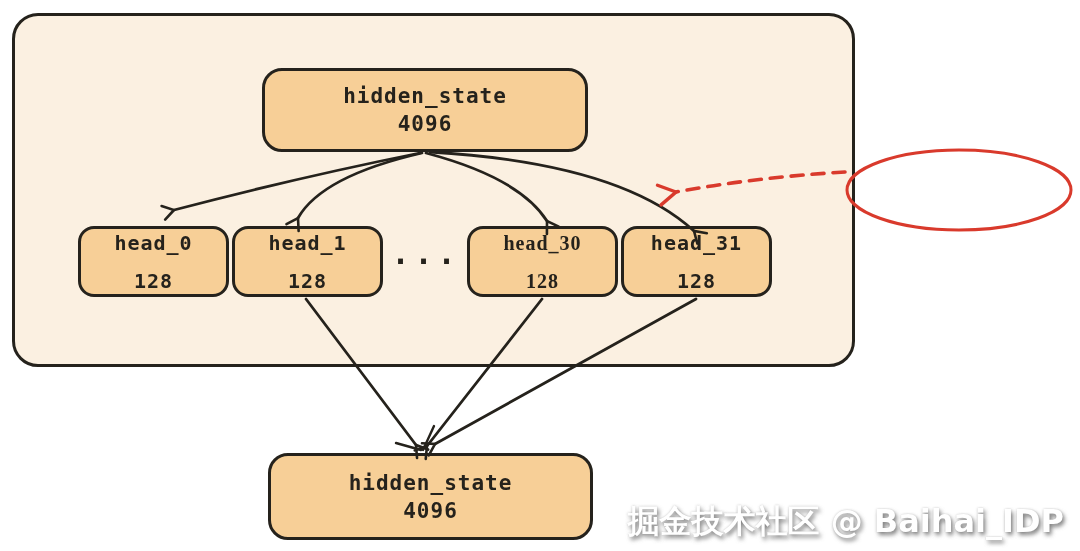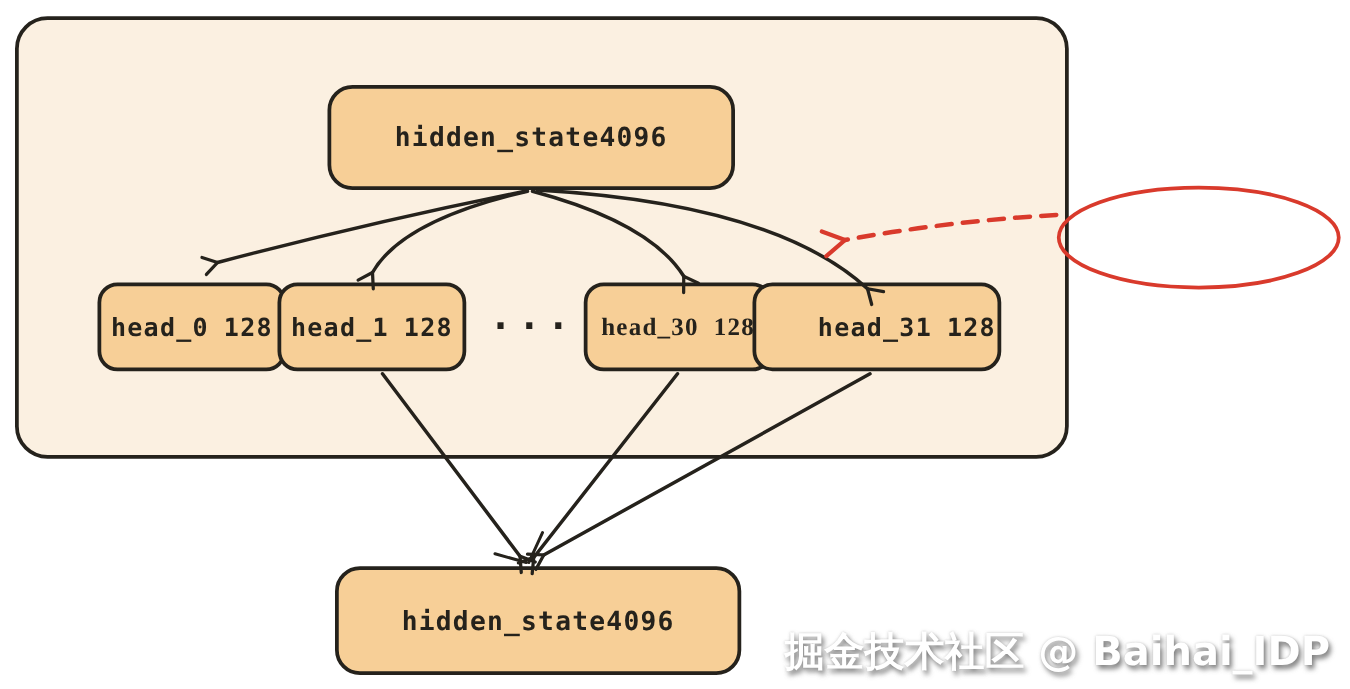--- a/index.html
+++ b/index.html
@@ -27,35 +27,35 @@
     font-size: 21px;
     font-weight: bold;
     white-space: nowrap;
     z-index: 3;
   }
   .node {
     position: absolute;
     background: var(--box-fill, #f7cf97);
     border: 3px solid var(--stroke, #25221c);
     display: flex;
-    flex-direction: row;
+    flex-direction: column;
     align-items: center;
     justify-content: center;
     font-weight: bold;
     letter-spacing: 1px;
     z-index: 3;
   }
   .node .line { display: block; }
   .node-top    { left: 262px; top: 68px;  width: 320px; height: 78px; border-radius: 20px; font-size: 21px; line-height: 28px; }
   .node-bottom { left: 268px; top: 453px; width: 319px; height: 81px; border-radius: 20px; font-size: 21px; line-height: 28px; }
   .node-head   { top: 226px; height: 65px; width: 145px; border-radius: 16px; font-size: 20px; line-height: 26px; gap: 12px; }
   .head-0  { left: 78px;  }
-  .head-1  { left: 222px; }
+  .head-1  { left: 232px; }
   .head-30 { left: 467px; font-family: Liberation Serif, serif; }
-  .head-31 { left: 602px; padding-left: 48px; }
+  .head-31 { left: 621px; }
   .ellipsis-dots {
     position: absolute;
     left: 396px; top: 228px;
     width: 60px; height: 50px;
     display: flex; align-items: center; justify-content: center;
     font-size: 30px; font-weight: bold; letter-spacing: 5px;
     z-index: 3;
   }
   .arrows-layer {
     position: absolute;

